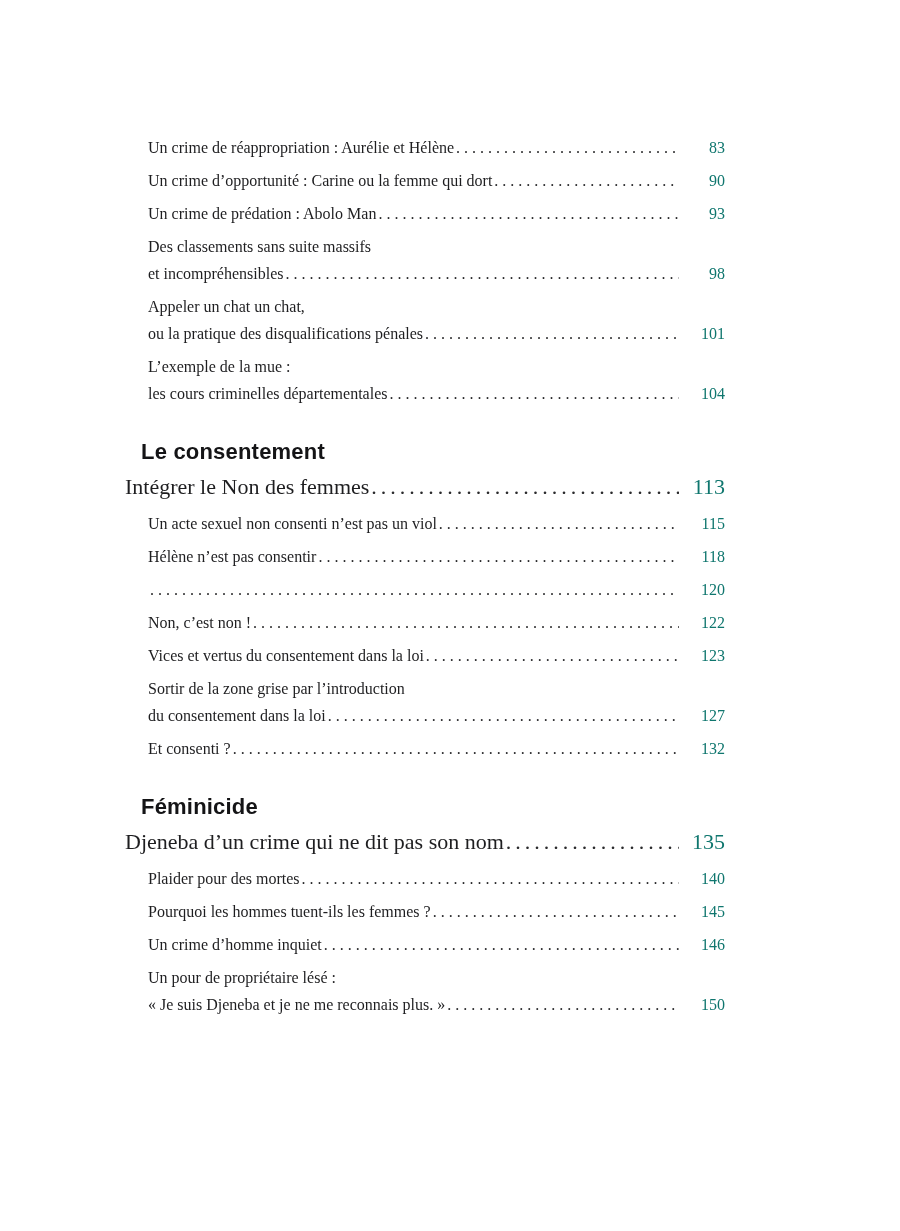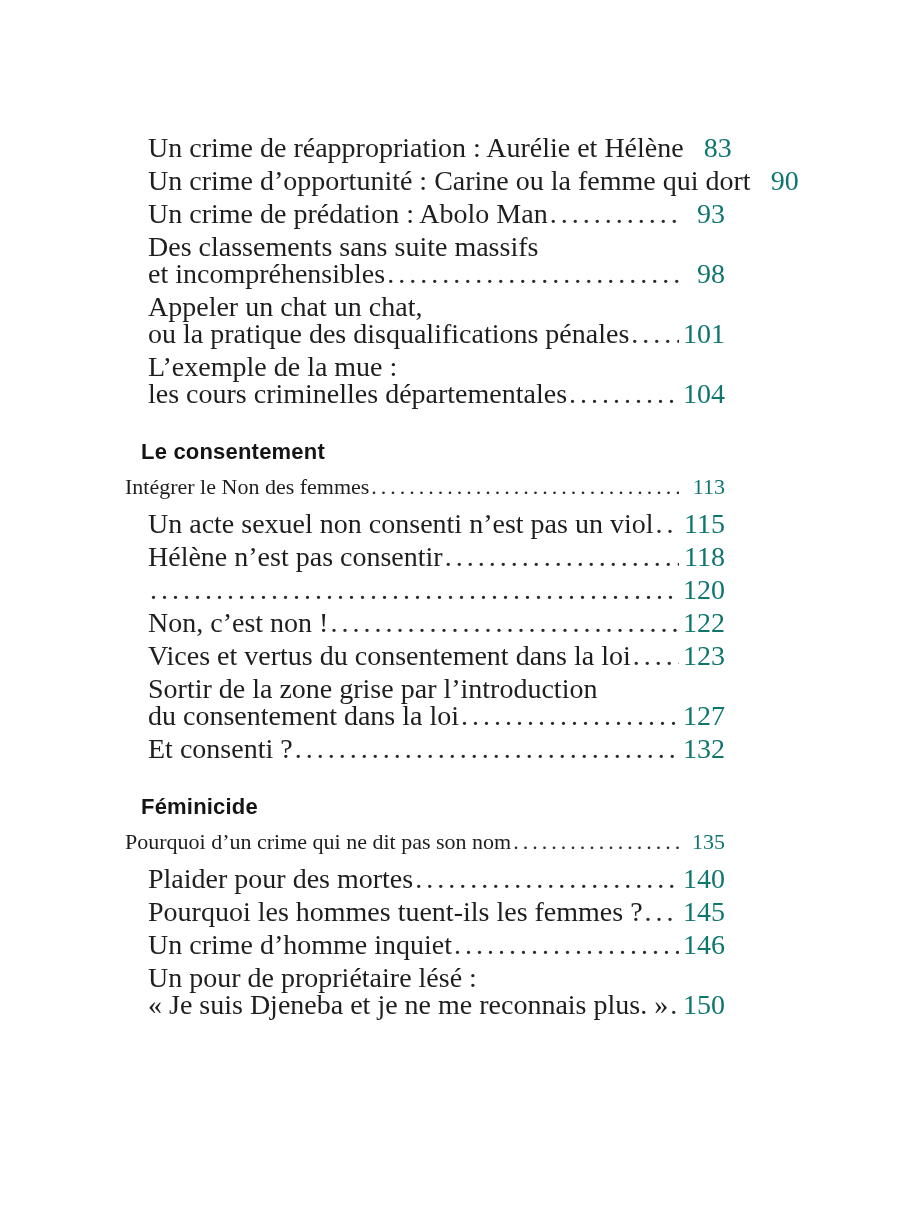--- a/index.html
+++ b/index.html
@@ -40,21 +40,21 @@
     display: flex;
     align-items: baseline;
   }
   .chapter {
     font-size: 22px;
     line-height: 30px;
     margin-bottom: 8px;
   }
   .entry {
     padding-left: 23px;
-    font-size: 28px;
+    font-size: 16px;
     line-height: 27px;
     margin-bottom: 6px;
   }
   .entry .row, .chapter .row {
     min-width: 0;
   }
   .label {
     white-space: nowrap;
     color: #1e1e20;
   }
@@ -192,21 +192,21 @@
             <span class="label">Et consenti ?</span>
             <span class="leader"></span>
             <span class="pagenum">132</span>
           </div>
         </div>
       </section>
       <section class="toc-section section-gap">
         <h2 class="heading">Féminicide</h2>
         <div class="chapter">
           <div class="row">
-            <span class="label">Pourquoi d’un crime qui ne dit pas son nom</span>
+            <span class="label">Djeneba d’un crime qui ne dit pas son nom</span>
             <span class="leader"></span>
             <span class="pagenum">135</span>
           </div>
         </div>
         <div class="entry">
           <div class="row">
             <span class="label">Plaider pour des mortes</span>
             <span class="leader"></span>
             <span class="pagenum">140</span>
           </div>

